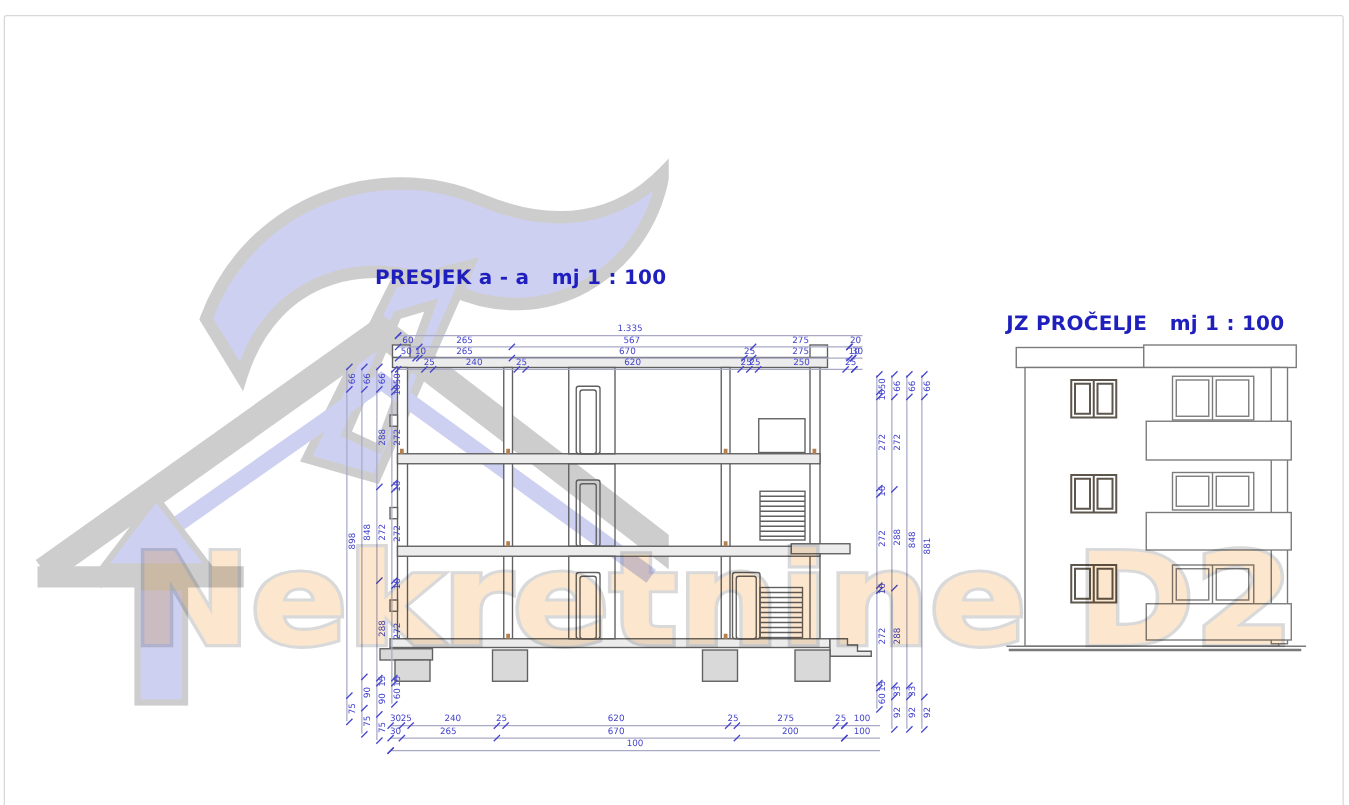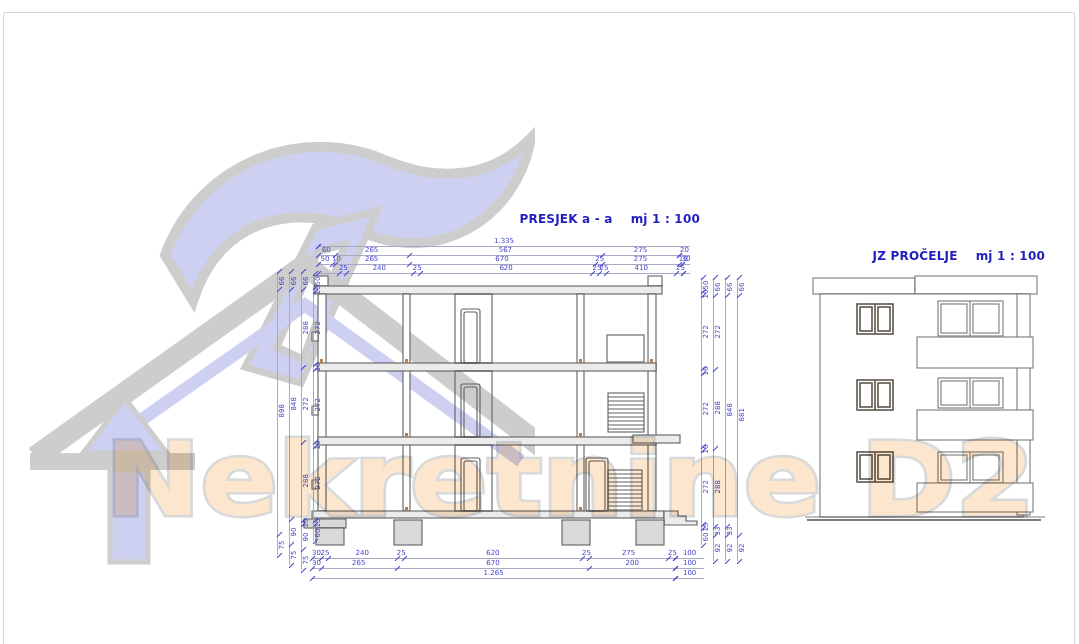--- a/index.html
+++ b/index.html
@@ -7,25 +7,25 @@
        font-family:"DejaVu Sans","Liberation Sans",sans-serif;}
   .frame{position:absolute;left:3px;top:12px;width:1070px;height:640px;
          border:1px solid #d7d7d7;border-radius:2px;background:#ffffff;}
   
   .wm-logo{position:absolute;left:15px;top:105px;width:520px;height:460px;
            opacity:.9;mix-blend-mode:multiply;z-index:1;}
   .wm-text{position:absolute;left:95px;top:420px;width:950px;height:125px;
            opacity:.62;mix-blend-mode:multiply;z-index:5;pointer-events:none;}
   
   .drawing{position:absolute;z-index:2;}
-  .title{position:absolute;z-index:3;font-weight:bold;font-size:12px;
-         color:#1f1fbe;text-align:right;letter-spacing:.2px;white-space:nowrap;}
+  .title{position:absolute;z-index:3;font-weight:bold;font-size:16px;
+         color:#1f1fbe;text-align:left;letter-spacing:.2px;white-space:nowrap;}
   .title .scale{margin-left:18px;}
   
-  .dim-row{position:absolute;z-index:3;display:flex;align-items:flex-end;}
+  .dim-row{position:absolute;z-index:3;display:flex;align-items:flex-end;margin-top:22px;}
   .dim-row.h{height:10px;border-bottom:1px solid #a9a9c6;}
   .dim-row.v{width:11px;flex-direction:column;border-left:1px solid #a9a9c6;}
   .dim-seg{position:relative;min-width:0;min-height:0;}
   .dim-row.h .dim-seg{height:10px;}
   .dim-row.v .dim-seg{width:11px;}
   .dim-label{position:absolute;color:#4444cc;font-size:7px;line-height:1;
              white-space:nowrap;}
   .dim-row.h .dim-label{left:0;right:0;bottom:1px;text-align:center;}
   .dim-row.v .dim-label{left:-1px;top:50%;transform:translateY(-50%) rotate(-90deg);
              transform-origin:center;width:11px;text-align:center;}
@@ -268,21 +268,21 @@
     <div class="dim-seg" style="flex-grow: 25;">
       <span class="tick"></span>
       <span class="dim-label">25</span>
     </div>
     <div class="dim-seg" style="flex-grow: 25;">
       <span class="tick"></span>
       <span class="dim-label">25</span>
     </div>
     <div class="dim-seg" style="flex-grow: 250;">
       <span class="tick"></span>
-      <span class="dim-label">410</span>
+      <span class="dim-label">250</span>
     </div>
     <div class="dim-seg" style="flex-grow: 25;">
       <span class="tick"></span>
       <span class="dim-label">25</span>
     </div>
     <div class="dim-seg" style="flex-grow: 25;">
       <span class="tick"></span>
       <span class="tick end"></span>
     </div>
   </div>
@@ -342,24 +342,20 @@
       <span class="tick"></span>
       <span class="dim-label">200</span>
     </div>
     <div class="dim-seg" style="flex-grow: 100;">
       <span class="tick"></span>
       <span class="dim-label">100</span>
       <span class="tick end"></span>
     </div>
   </div>
 <div class="dim-row h" style="left: 312px; top: 568px; width: 392px;">
-    <div class="dim-seg" style="flex-grow: 1265;">
-      <span class="tick"></span>
-      <span class="dim-label">1.265</span>
-    </div>
     <div class="dim-seg" style="flex-grow: 100;">
       <span class="tick"></span>
       <span class="dim-label">100</span>
       <span class="tick end"></span>
     </div>
   </div>
 <div class="dim-row v" style="left: 277px; top: 272px; height: 283px;">
     <div class="dim-seg" style="flex-grow: 66;">
       <span class="tick"></span>
       <span class="dim-label">66</span>

